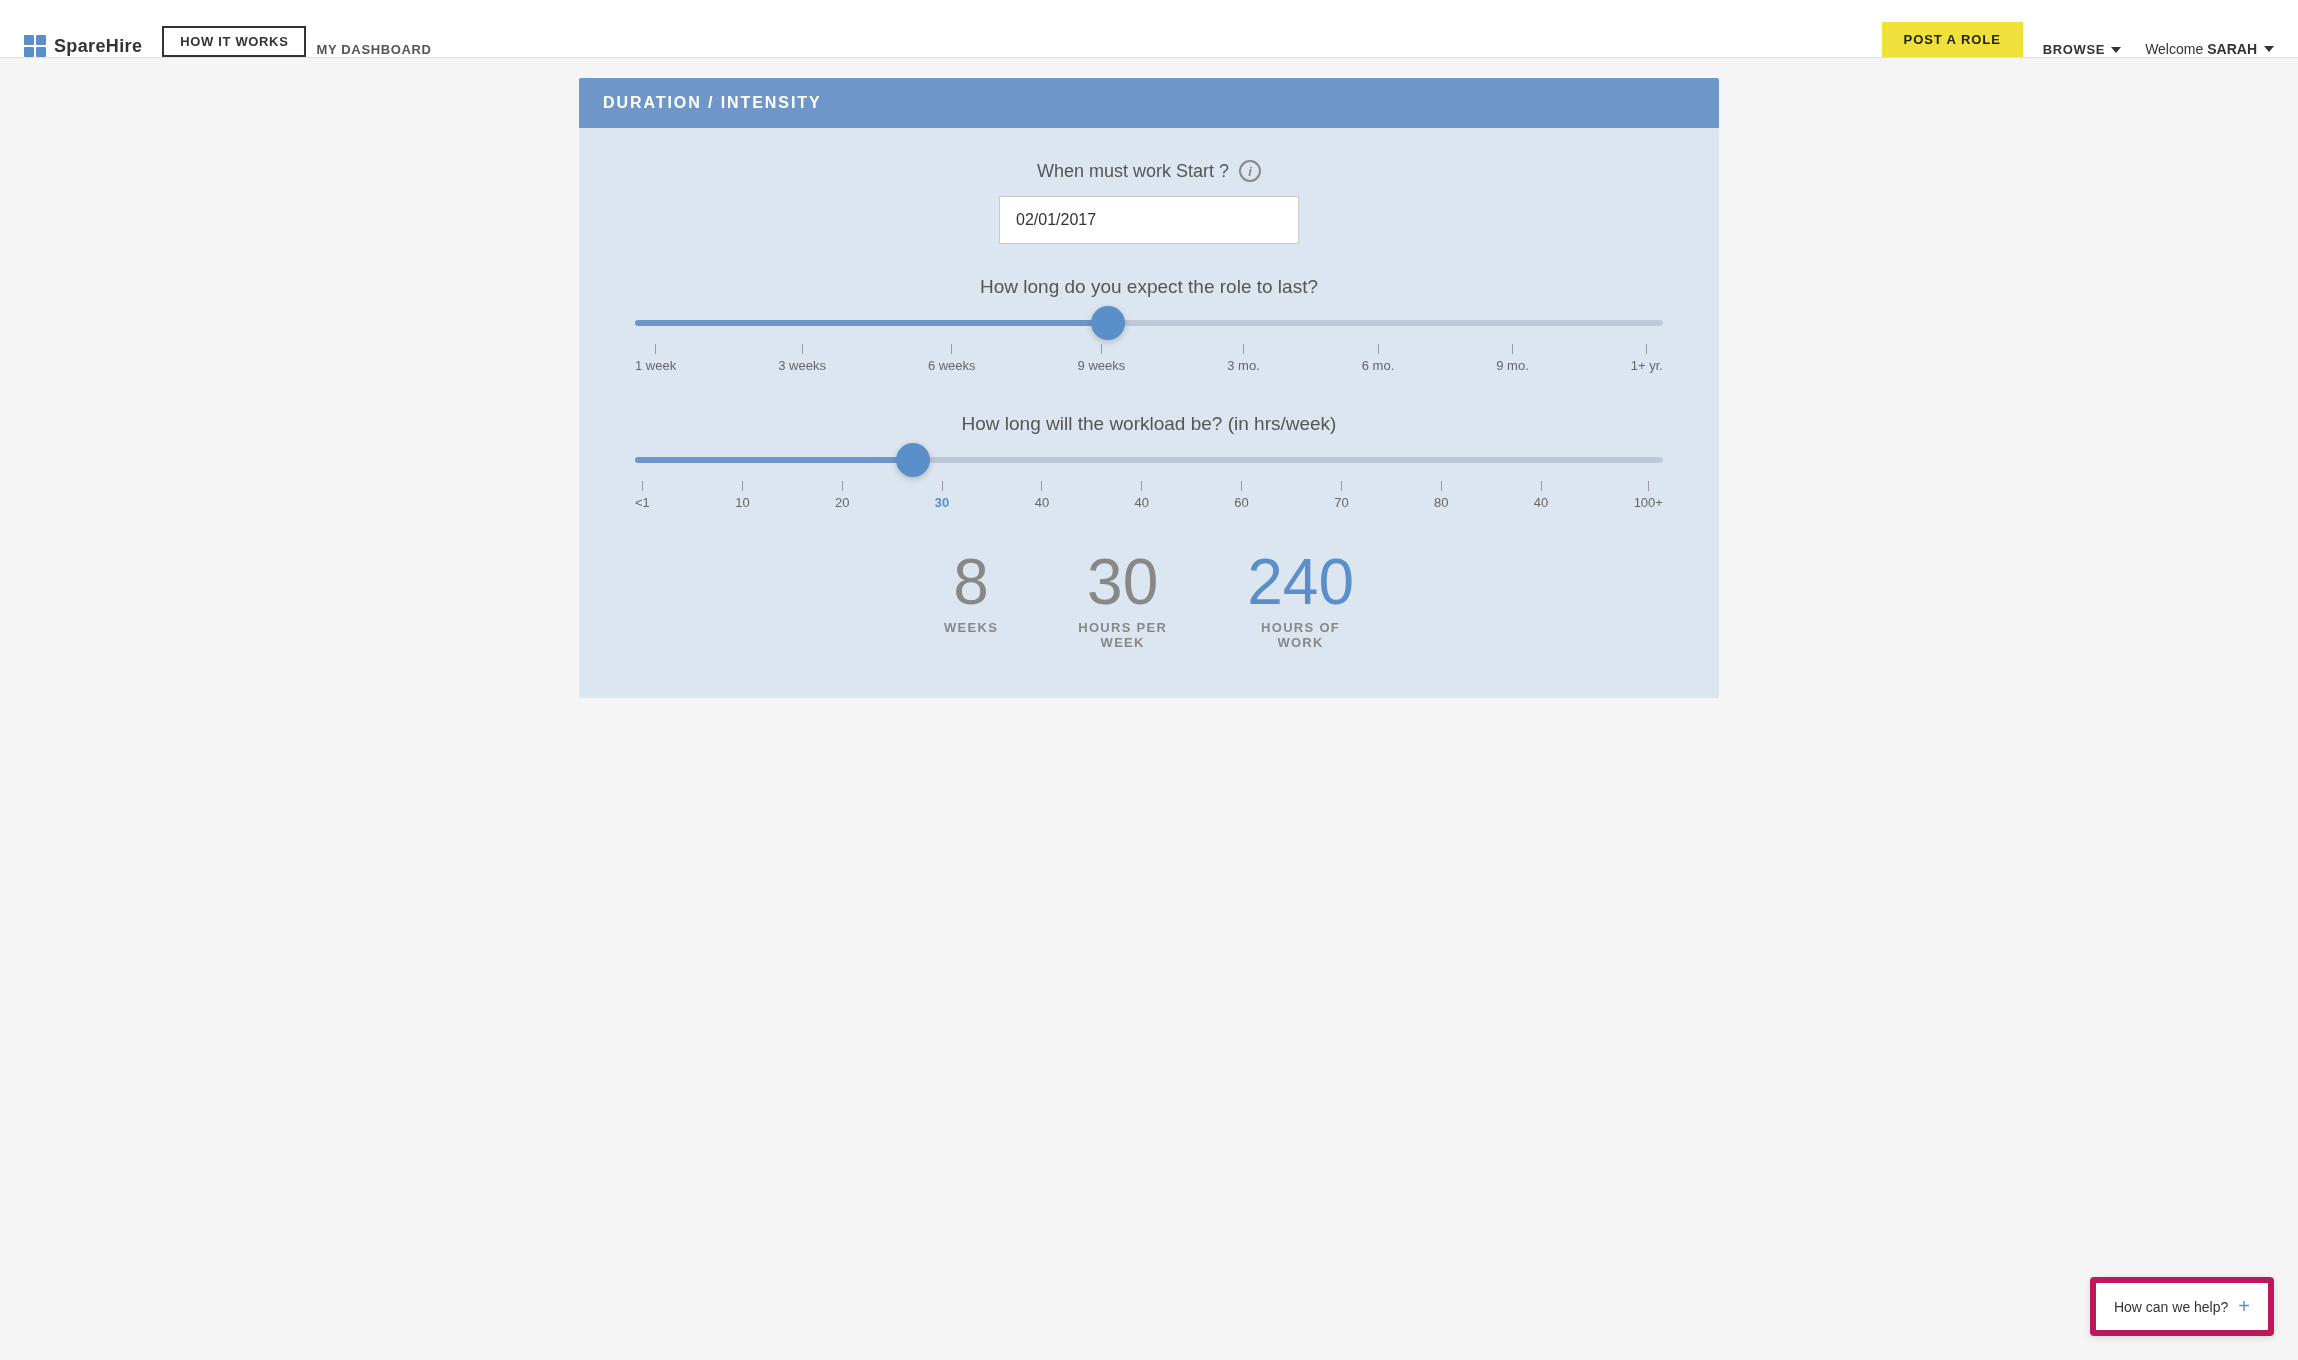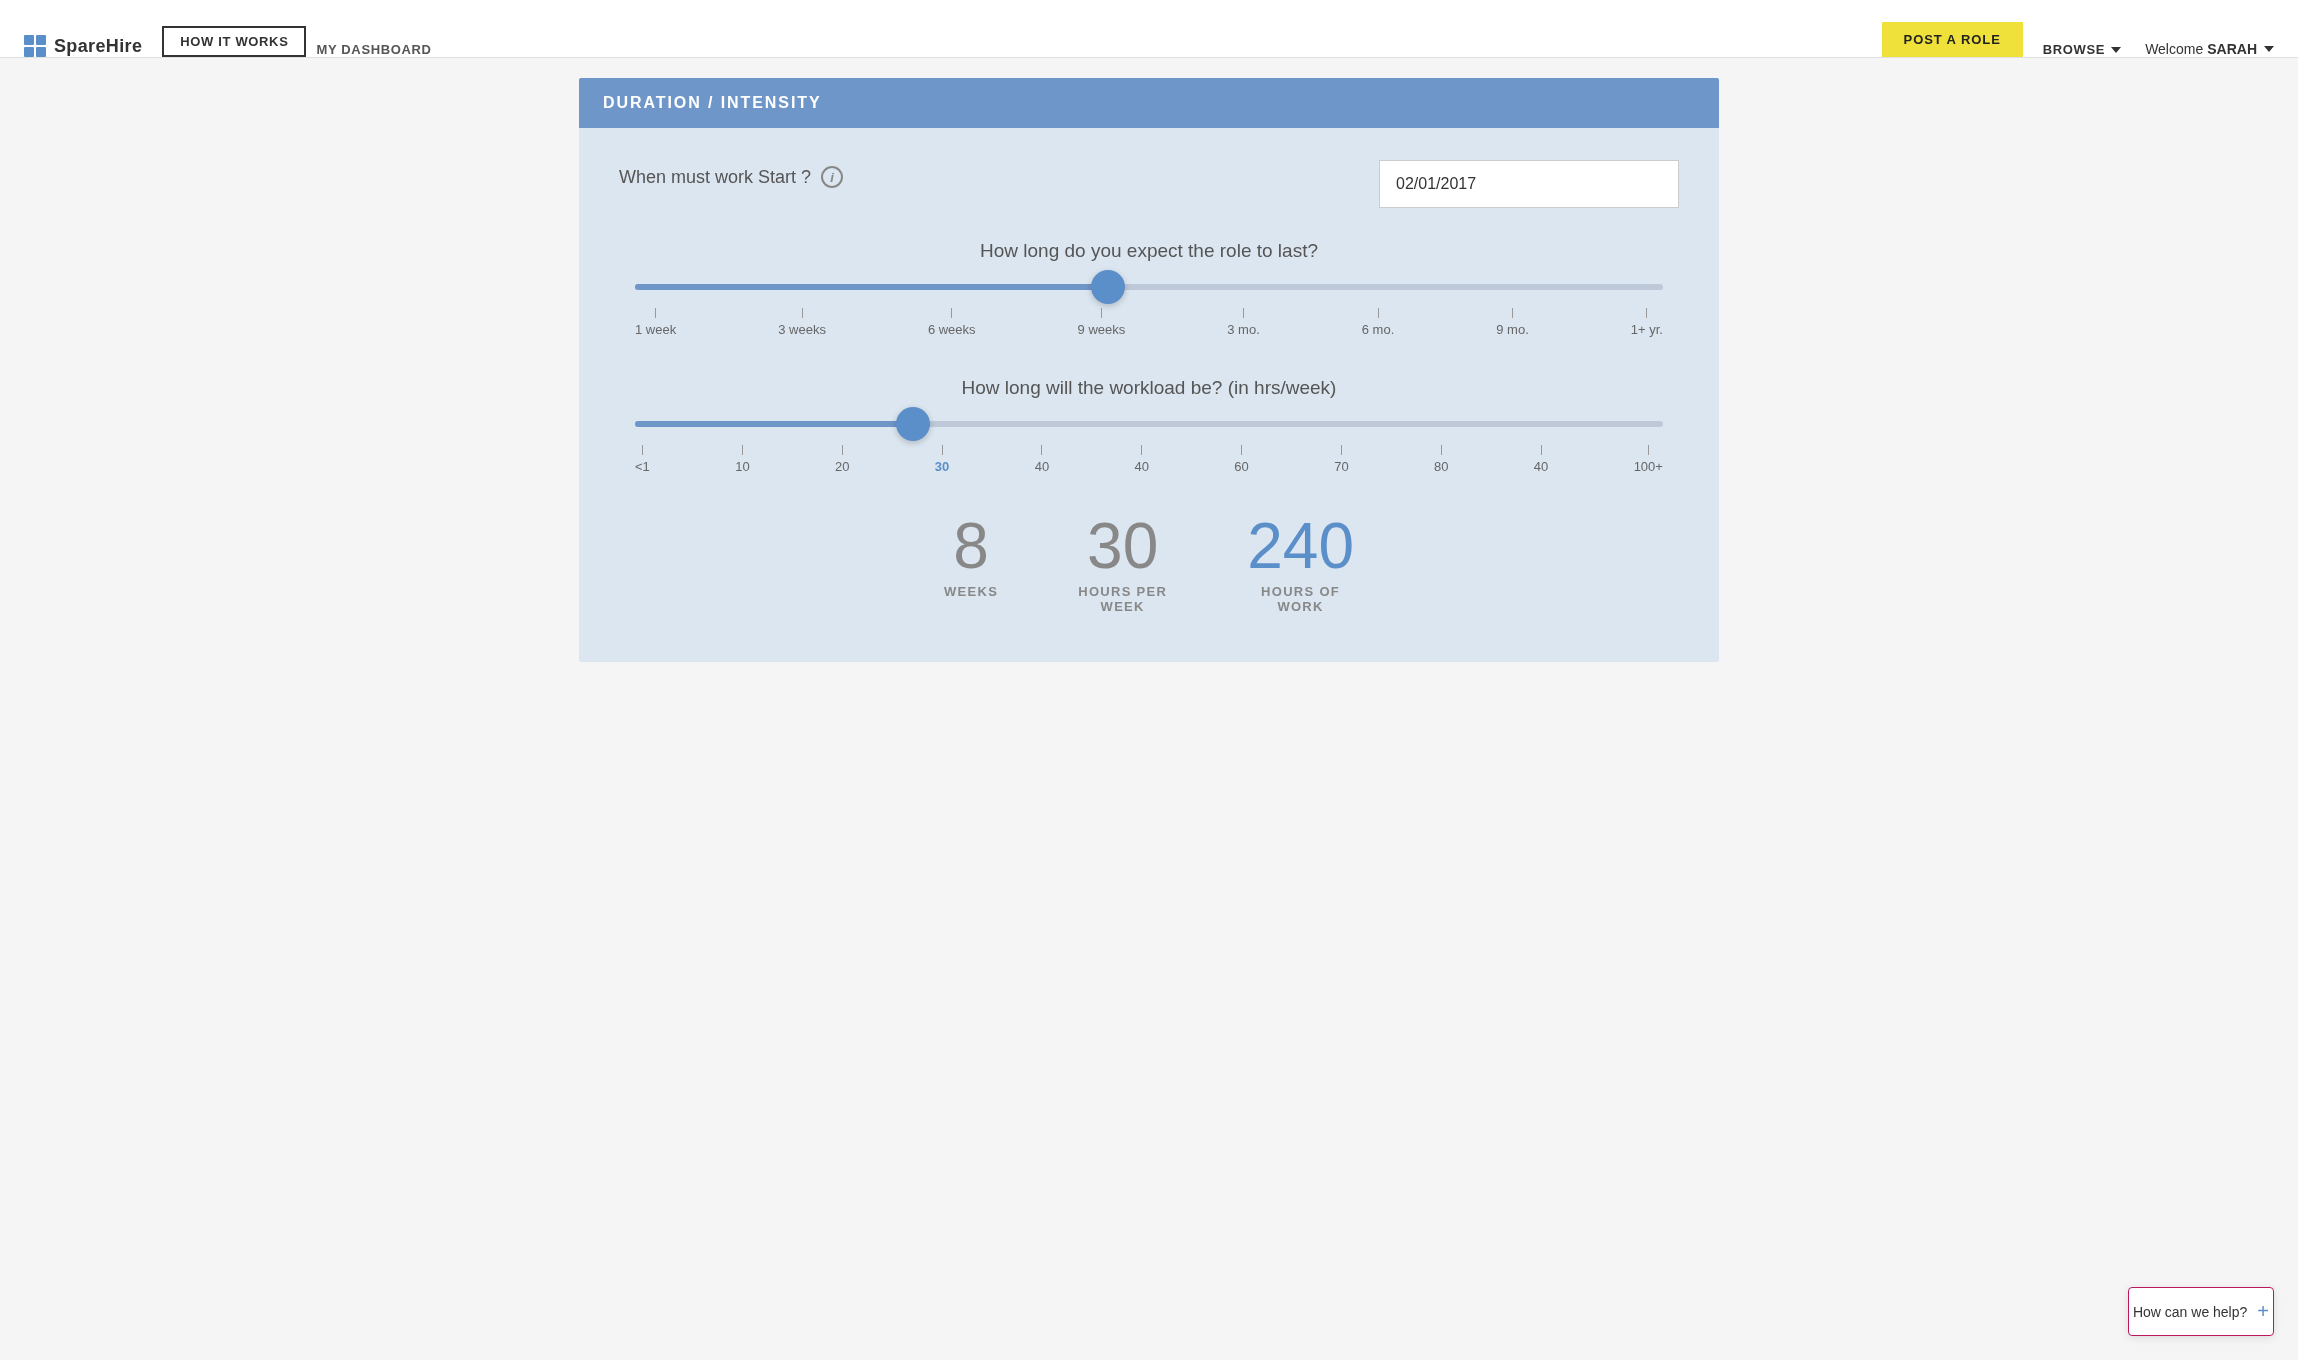--- a/index.html
+++ b/index.html
@@ -150,21 +150,21 @@
       letter-spacing: 0.12em;
       text-transform: uppercase;
     }
     .section-body {
       padding: 32px 40px 48px;
     }
 
     
     .field-group {
       display: flex;
-      flex-direction: row;
+      flex-direction: column;
       align-items: center;
       margin-bottom: 32px;
       justify-content: space-between;
     }
     .field-label-row {
       display: flex;
       align-items: center;
       gap: 10px;
       margin-bottom: 14px;
     }
@@ -295,23 +295,23 @@
       color: #888;
       text-align: center;
     }
 
     
     .help-widget {
       position: fixed;
       bottom: 24px;
       right: 24px;
       background: #fff;
-      border: 1px solid #be185d;
+      border: 6px solid #be185d;
       border-radius: 4px;
-      padding: 12px 4px;
+      padding: 12px 18px;
       display: flex;
       align-items: center;
       gap: 10px;
       font-size: 14px;
       color: #333;
       cursor: pointer;
       box-shadow: 0 2px 8px rgba(0,0,0,0.1);
     }
     .help-plus {
       font-size: 20px;

